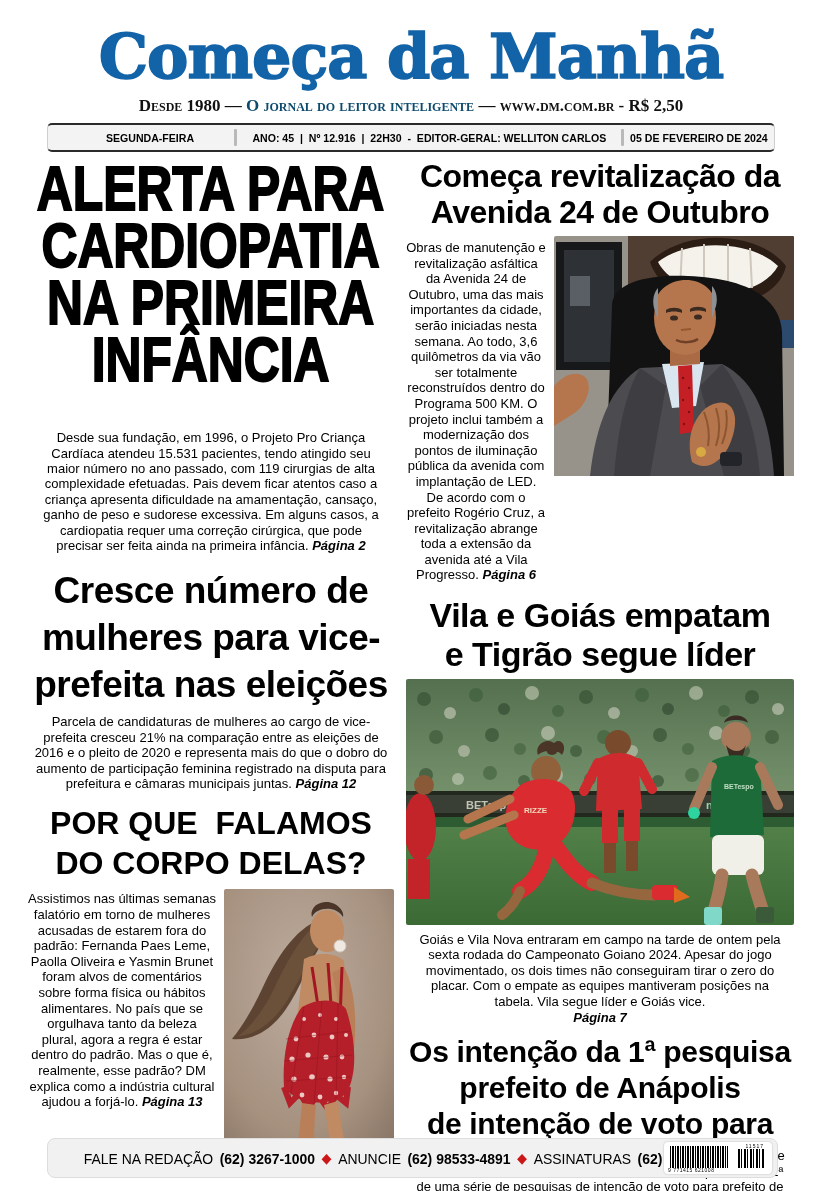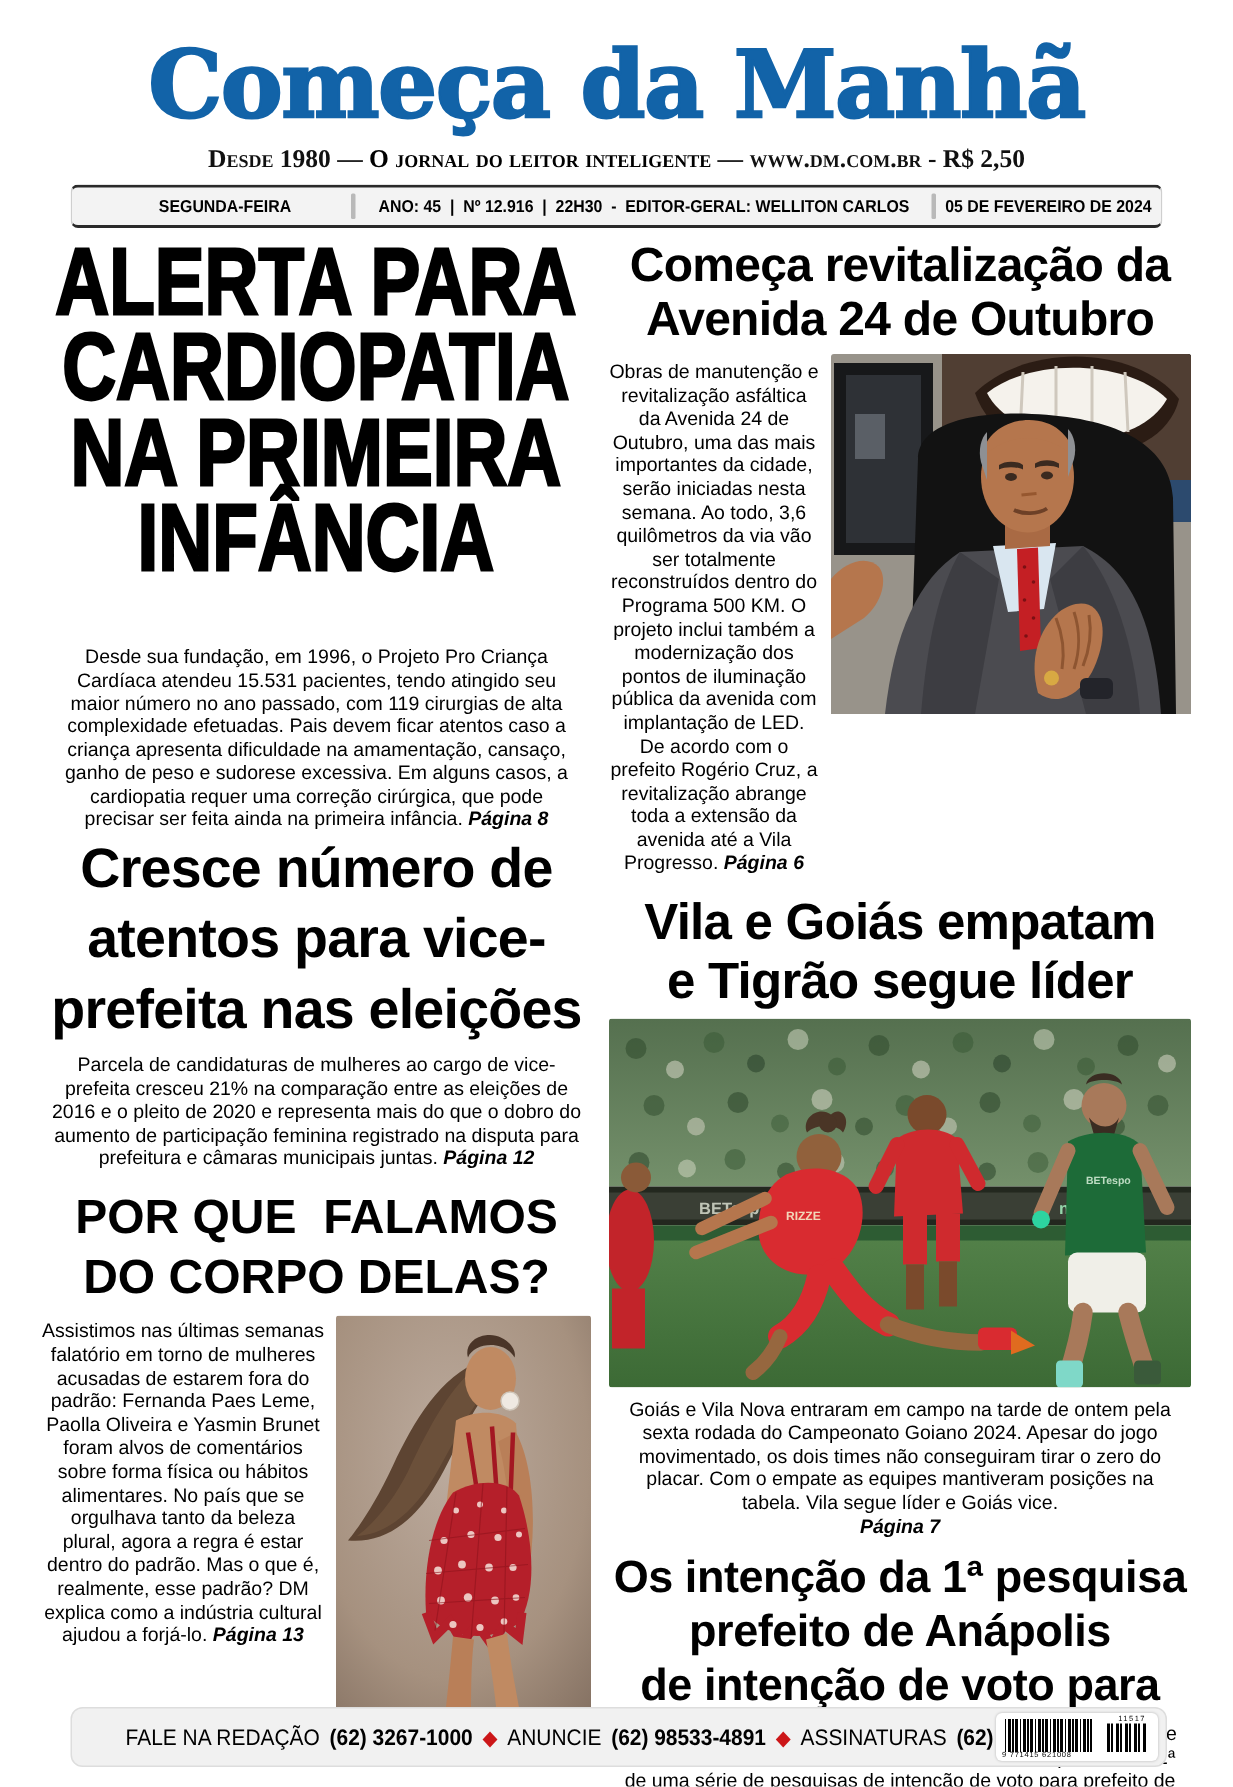--- a/index.html
+++ b/index.html
@@ -11,21 +11,21 @@
   .masthead{text-align:center;padding-top:22px;}
   .logo{
     font-family:"DejaVu Serif",serif;font-weight:bold;
     font-size:62px;line-height:70px;color:#1263a8;
     -webkit-text-stroke:1.6px #1263a8;letter-spacing:-1px;
   }
   .tagline{
     margin-top:4px;font-family:"Liberation Serif",serif;font-weight:bold;
     font-variant:small-caps;font-size:17px;line-height:19px;color:#111;
   }
-  .tagline .red{color:#000000;}
+  .tagline .red{color:#0c4a6e;}
   
   .infobar{
     margin:8px 47px 0 47px;height:25px;background:#f3f3f3;
     border-top:2px solid #2a2a2a;border-bottom:2px solid #2a2a2a;
     border-left:1px solid #cfcfcf;border-right:1px solid #cfcfcf;
     border-radius:5px;display:flex;align-items:center;
     font-size:11.5px;font-weight:bold;padding-left:18px;
   }
   .infobar .cell{text-align:center;white-space:pre;transform:scaleX(.92);}
   .cell-day{width:185px;}
@@ -41,21 +41,21 @@
     text-align:center;font-weight:bold;font-size:63px;line-height:57px;
     -webkit-text-stroke:2px #000;letter-spacing:0px;margin-top:2px;
   }
   .hl-line{white-space:pre;display:block;}
   
   .serif-hl{
     font-family:Liberation Sans, sans-serif;font-weight:bold;text-align:center;
     margin:0;
   }
   .hl-avenida{font-size:32px;line-height:36px;letter-spacing:-.5px;}
-  .hl-eleicoes{font-size:37px;line-height:47px;margin-top:2px;letter-spacing:-.5px;}
+  .hl-eleicoes{font-size:37px;line-height:47px;margin-top:14px;letter-spacing:-.5px;}
   .hl-corpo{font-size:32px;line-height:40px;margin-top:12px;text-align:center;}
   .hl-futebol{font-size:34px;line-height:39px;margin-top:13px;letter-spacing:-.5px;}
   .hl-pesquisa{font-size:30px;line-height:36px;margin-top:9px;letter-spacing:-.3px;}
   
   .body-txt{
     text-align:center;font-size:13px;line-height:15.4px;margin:6px 4px 0 4px;
   }
   .page-ref{font-weight:bold;font-style:italic;}
   .page-ref-line{display:block;text-align:center;font-weight:bold;font-style:italic;font-size:13px;margin-top:1px;}
   .lead-body{margin-top:7px;padding:0 8px;}
@@ -114,28 +114,28 @@
 
     <section>
       <h1 class="lead-hl">
         <span class="hl-line">ALERTA PARA</span>
         <span class="hl-line">CARDIOPATIA</span>
         <span class="hl-line">NA PRIMEIRA</span>
         <span class="hl-line">INFÂNCIA</span>
       </h1>
       <p class="body-txt lead-body">
         <span>Desde sua fundação, em 1996, o Projeto Pro Criança Cardíaca atendeu 15.531 pacientes, tendo atingido seu maior número no ano passado, com 119 cirurgias de alta complexidade efetuadas. Pais devem ficar atentos caso a criança apresenta dificuldade na amamentação,  cansaço, ganho de peso e sudorese excessiva. Em alguns casos, a cardiopatia requer uma correção cirúrgica, que pode precisar ser feita ainda na primeira infância.</span>
-        <span class="page-ref">Página 8</span>
+        <span class="page-ref">Página 2</span>
       </p>
     </section>
 
     <section>
       <h2 class="serif-hl hl-eleicoes">
         <span class="hl-line">Cresce número de</span>
-        <span class="hl-line">atentos para vice-</span>
+        <span class="hl-line">mulheres para vice-</span>
         <span class="hl-line">prefeita nas eleições</span>
       </h2>
       <p class="body-txt">
         <span>Parcela de candidaturas de mulheres ao cargo de vice-prefeita cresceu 21% na comparação entre as eleições de 2016 e o pleito de 2020 e representa mais do que o dobro do aumento de participação feminina registrado na disputa para prefeitura e câmaras municipais juntas.</span>
         <span class="page-ref">Página 12</span>
       </p>
     </section>
 
     <section>
       <h2 class="serif-hl hl-corpo">

